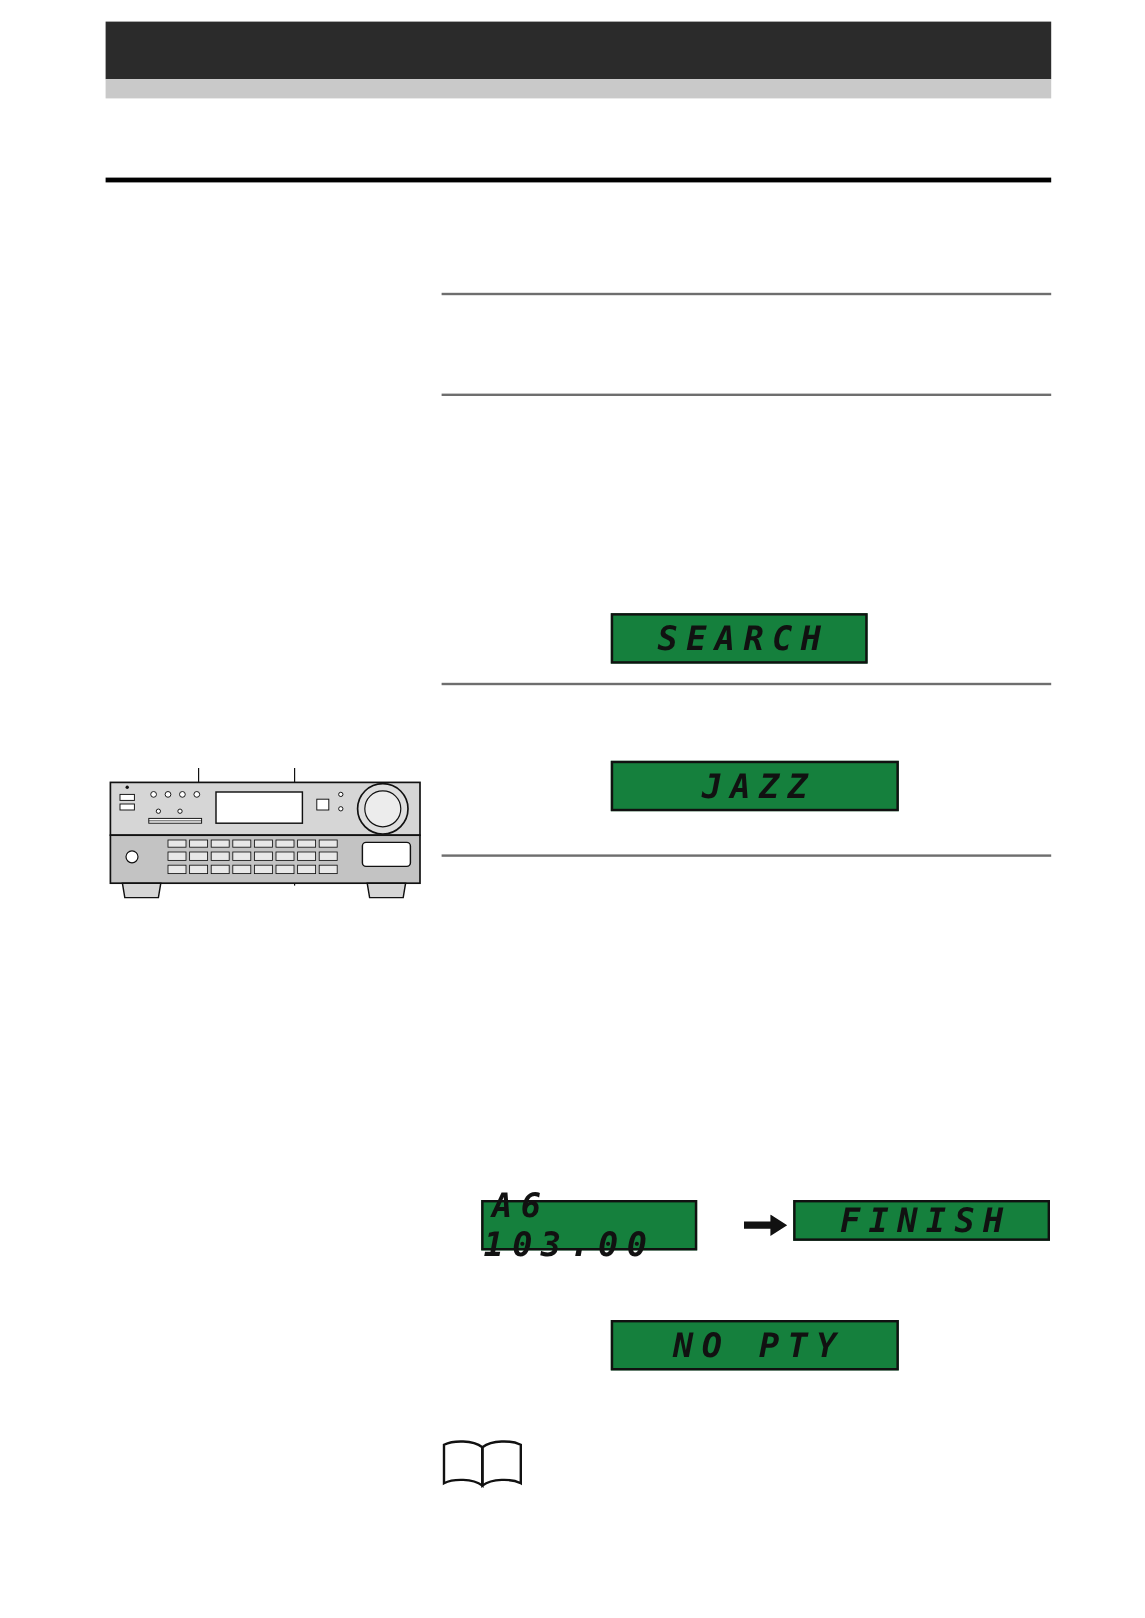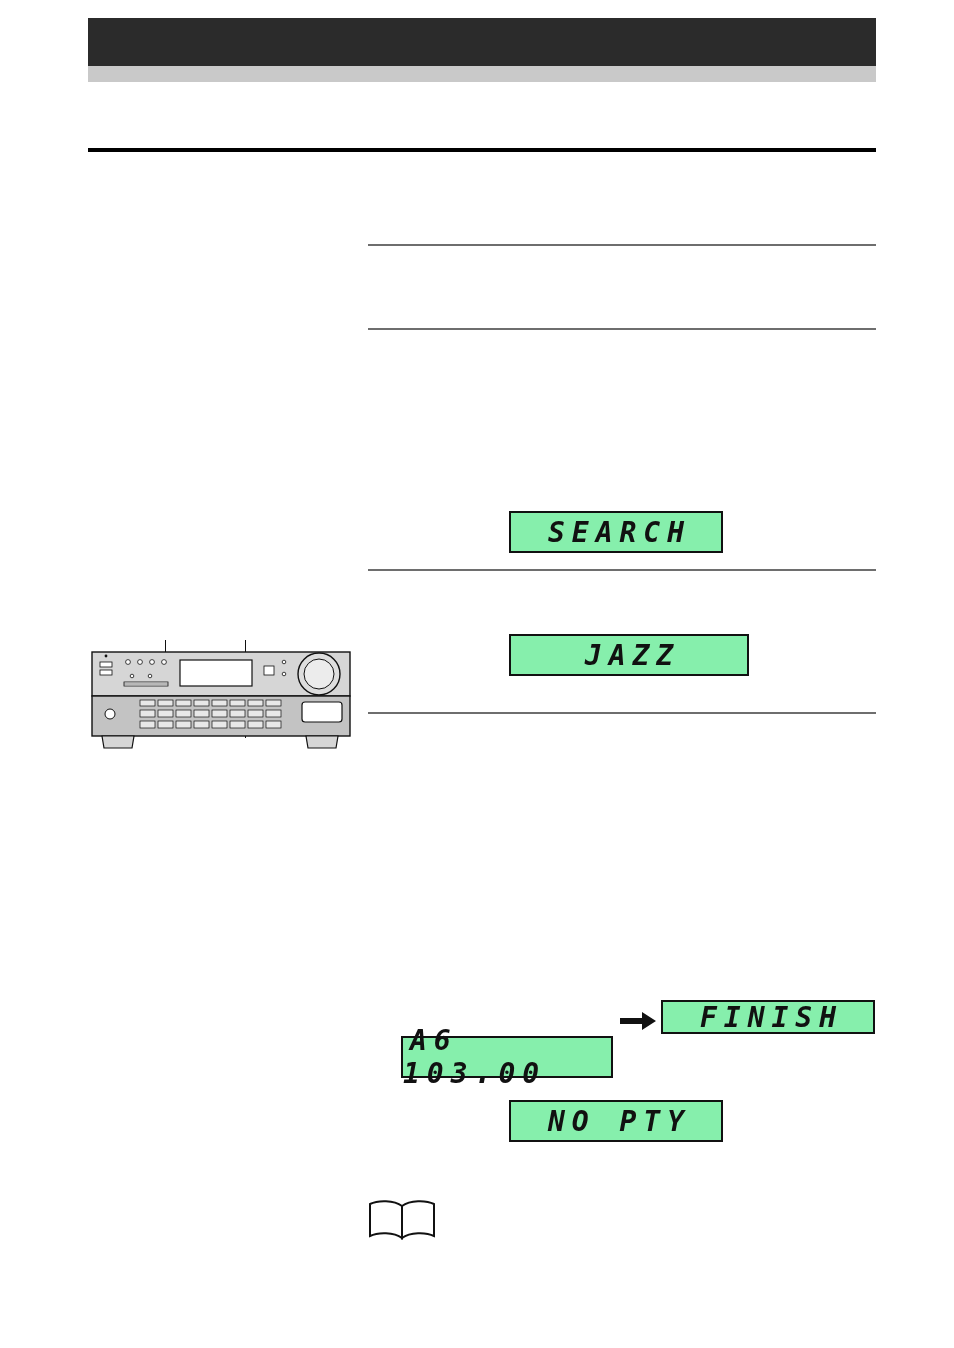--- a/index.html
+++ b/index.html
@@ -54,38 +54,38 @@
   }
   .rule-r1 { left: 368px; top: 244px; width: 508px; }
   .rule-r2 { left: 368px; top: 328px; width: 508px; }
   .rule-r3 { left: 368px; top: 569px; width: 508px; }
   .rule-r4 { left: 368px; top: 712px; width: 508px; }
 
   
   .lcd {
     position: absolute;
     border: 2px solid #111111;
-    background: #86efac;
+    background: #15803d;
     box-sizing: border-box;
     display: flex;
     align-items: center;
     justify-content: center;
     font-family: "DejaVu Sans Mono", monospace;
     font-style: italic;
     font-weight: 700;
     color: #111111;
     letter-spacing: 7px;
     font-size: 28px;
     text-indent: 7px;
   }
   .lcd-search { left: 509px; top: 511px; width: 214px; height: 42px; }
   .lcd-jazz   { left: 509px; top: 634px; width: 240px; height: 42px; }
-  .lcd-freq   { left: 401px; top: 1036px; width: 212px; height: 42px; }
+  .lcd-freq   { left: 401px; top: 1000px; width: 180px; height: 42px; }
   .lcd-finish { left: 661px; top: 1000px; width: 214px; height: 34px; }
-  .lcd-nopty  { left: 509px; top: 1100px; width: 214px; height: 42px; }
+  .lcd-nopty  { left: 509px; top: 1100px; width: 240px; height: 42px; }
 
   
   .arrow {
     position: absolute;
     left: 620px;
     top: 1012px;
     width: 36px;
     height: 18px;
   }
 

